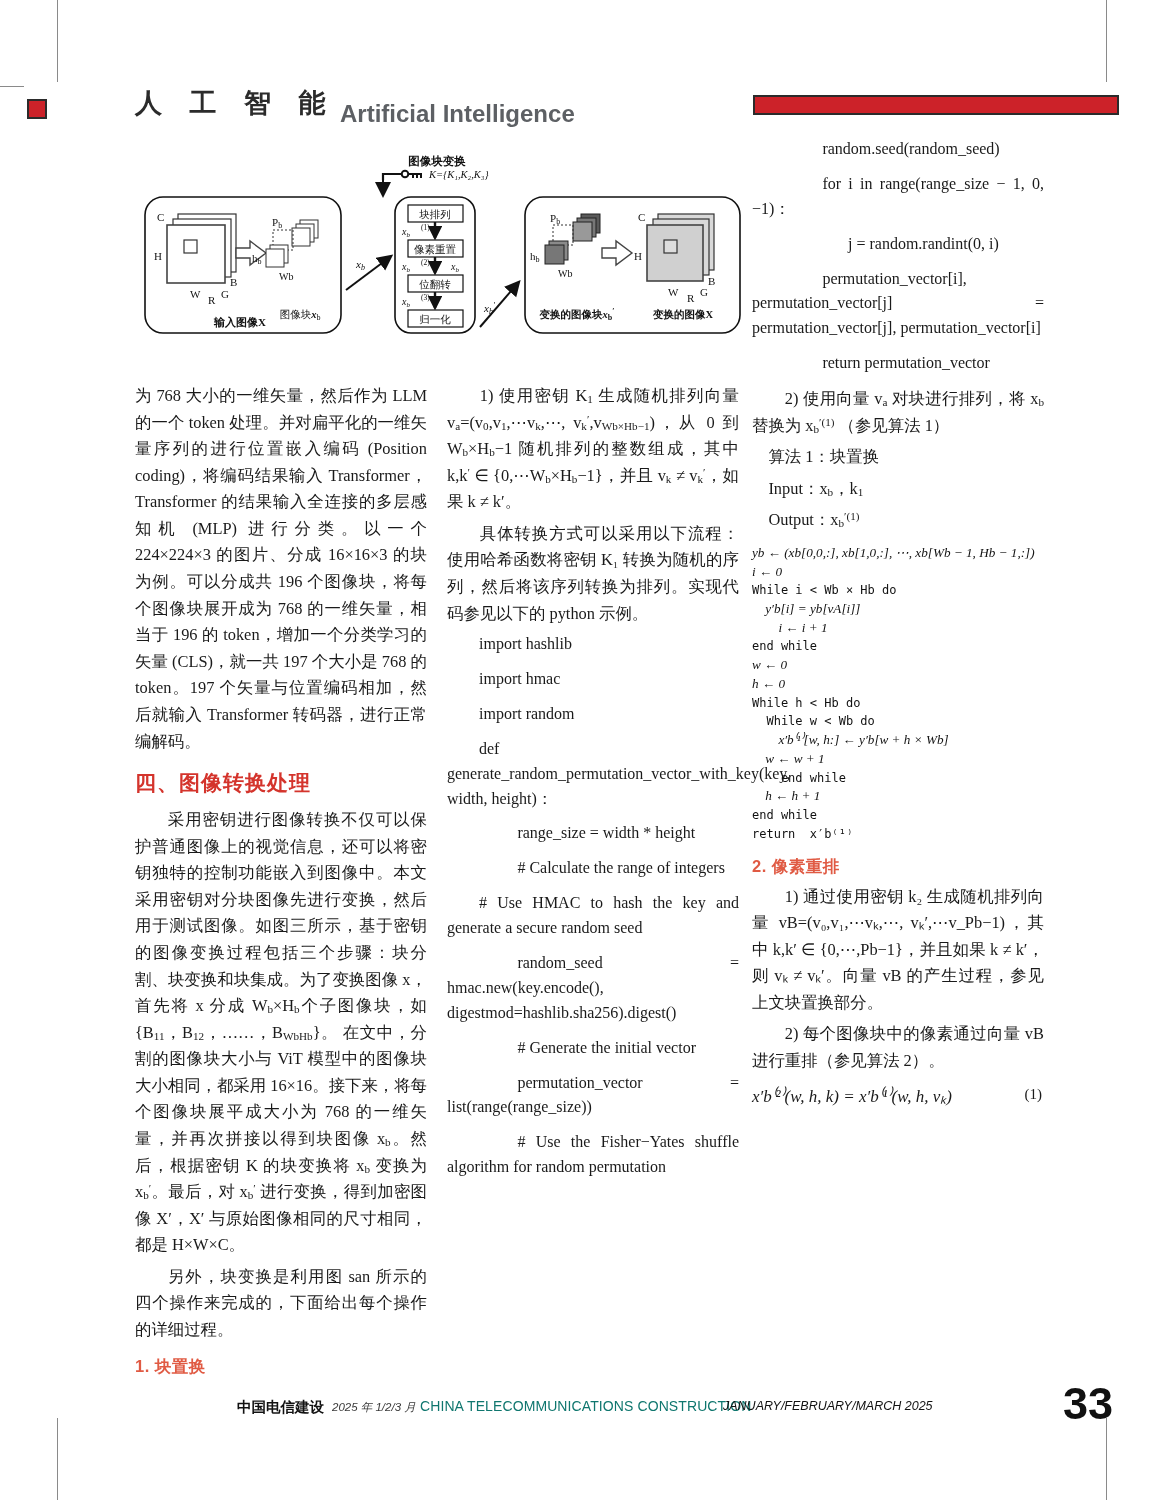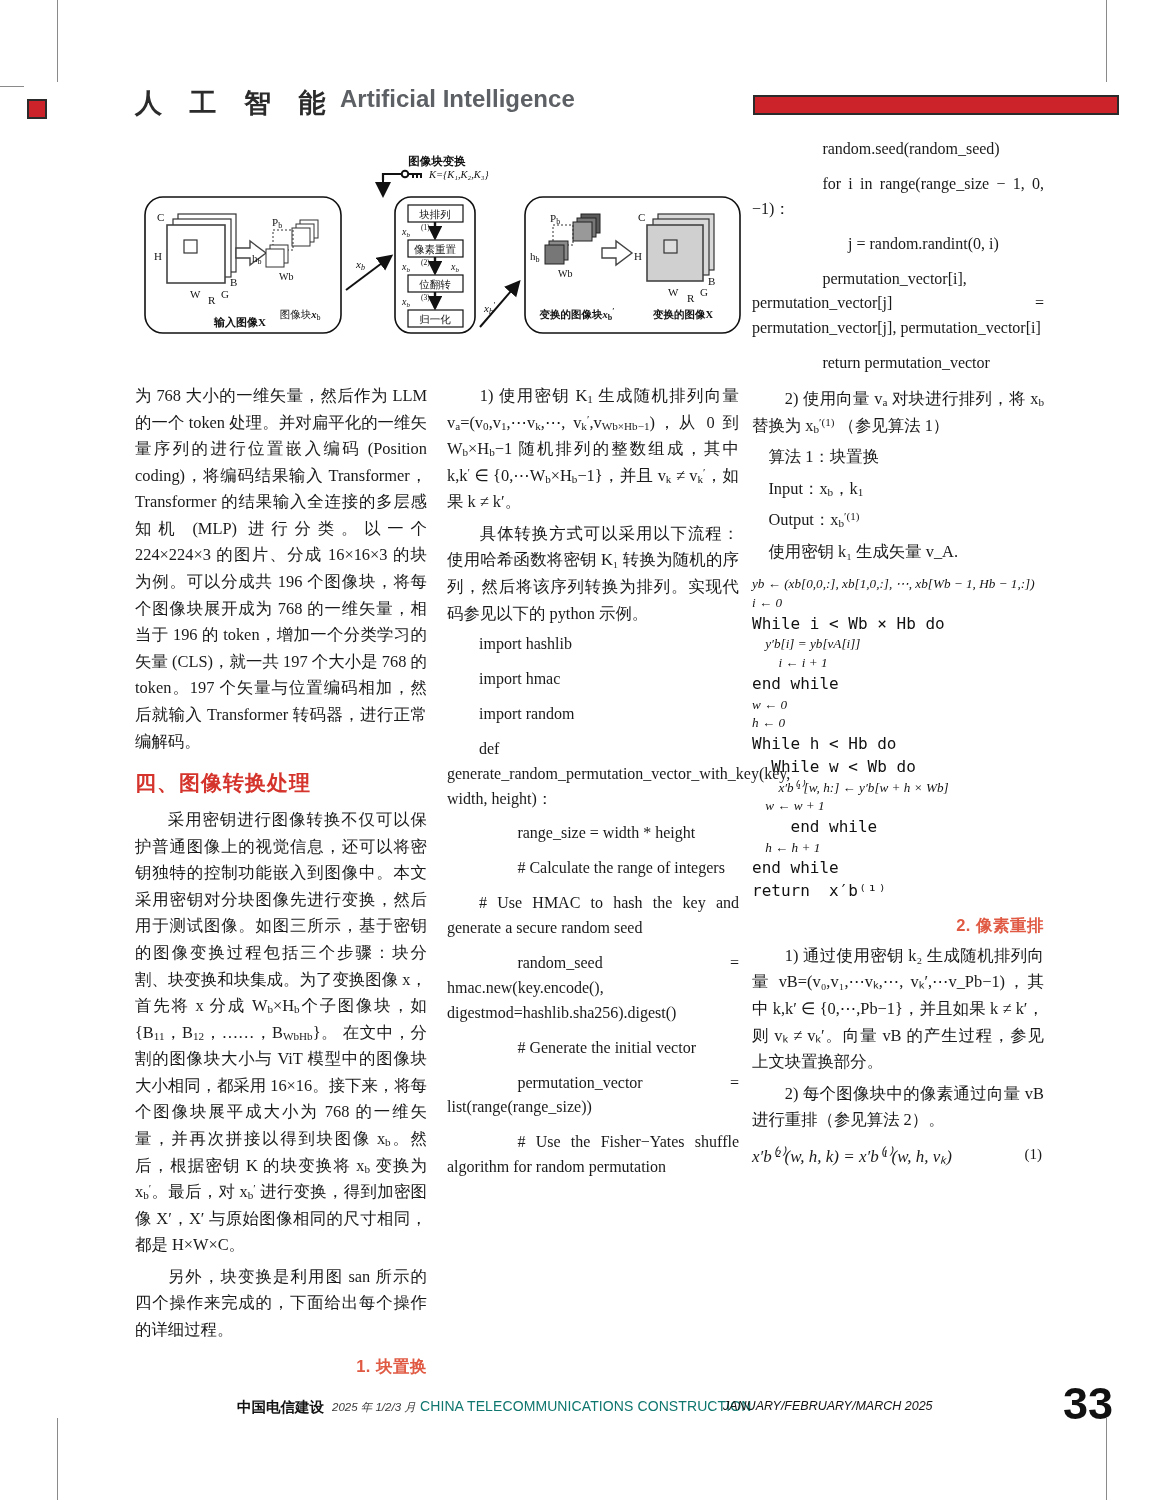--- a/index.html
+++ b/index.html
@@ -24,21 +24,21 @@
     position:absolute; left:27px; top:14px; width:20px; height:20px;
     background:#cc2229; border:2px solid #2b2b2b;
   }
   .hdr-cn {
     position:absolute; left:135px; top:0px;
     font-family:"Liberation Sans", sans-serif;
     font-weight:bold; font-size:27px; letter-spacing:10px;
     color:#2b2b2b;
   }
   .hdr-en {
-    position:absolute; left:340px; top:0;
+    position:absolute; left:340px; top:15px;
     font-family:"Liberation Sans", sans-serif;
     font-weight:bold; font-size:24px; color:#5d6064;
   }
   .hdr-bar {
     position:absolute; left:753px; top:10px; width:366px; height:20px;
     background:#cc2229; border:2px solid #2b2b2b;
   }
 
   
   .col { position:absolute; top:0; }
@@ -73,21 +73,20 @@
     color:#d4342c;
     letter-spacing:1px;
   }
   h4.sub {
     margin:12px 0 6px 0;
     font-family:"Liberation Sans", sans-serif;
     font-weight:bold;
     font-size:16.5px;
     color:#e05a43;
     letter-spacing:0.5px;
-    text-align:right;
   }
   sub { font-size:0.68em; vertical-align:-0.22em; }
   sup { font-size:0.68em; vertical-align:0.42em; }
 
   
   .figure { position:absolute; left:140px; top:152px; width:605px; }
   .fig-cap {
     margin-top:4px;
     text-align:center;
     font-size:15px;
@@ -98,21 +97,21 @@
 
   
   .algo {
     margin:10px 0 8px 0;
     font-family:"Liberation Serif", serif;
     font-size:13.2px;
     line-height:1.42;
     color:#111;
     white-space:pre;
   }
-  .algo .kw { font-family:"DejaVu Sans Mono", monospace; font-size:16px; }
+  .algo .kw { font-family:"DejaVu Sans Mono", monospace; font-size:12px; }
   .algo .it { font-style:italic; }
 
   
   .eqn {
     position:relative;
     margin:10px 0 6px 0;
     font-size:17px;
     font-style:italic;
     font-family:"Liberation Serif", serif;
   }
@@ -304,21 +303,20 @@
   <p class="code ind4">return permutation_vector</p>
 
   <p class="body"><span>2) 使用向量 v</span><sub>a</sub><span> 对块进行排列，将 x</span><sub>b</sub><span> 替换为 x</span><sub>b</sub><sup>′(1)</sup><span> （参见算法 1）</span></p>
 
   <p class="body noind" style="text-indent:1em;">算法 1：块置换</p>
 
   <p class="body noind" style="text-indent:1em;"><span>Input：x</span><sub>b</sub>，k<sub>1</sub></p>
 
   <p class="body noind" style="text-indent:1em;"><span>Output：x</span><sub>b</sub><sup>′(1)</sup></p>
 
-  <p class="body noind" style="text-indent:1em;">使用密钥 k₁ 生成矢量 v_A.</p>
 
   <div class="algo"><span class="it">yb ← (xb[0,0,:], xb[1,0,:], ⋯, xb[Wb − 1, Hb − 1,:])</span>
 <span class="it">i ← 0</span>
 <span class="kw">While i &lt; Wb × Hb do</span>
 <span class="it">    y′b[i] = yb[vA[i]]</span>
 <span class="it">        i ← i + 1</span>
 <span class="kw">end while</span>
 <span class="it">w ← 0</span>
 <span class="it">h ← 0</span>
 <span class="kw">While h &lt; Hb do</span>

